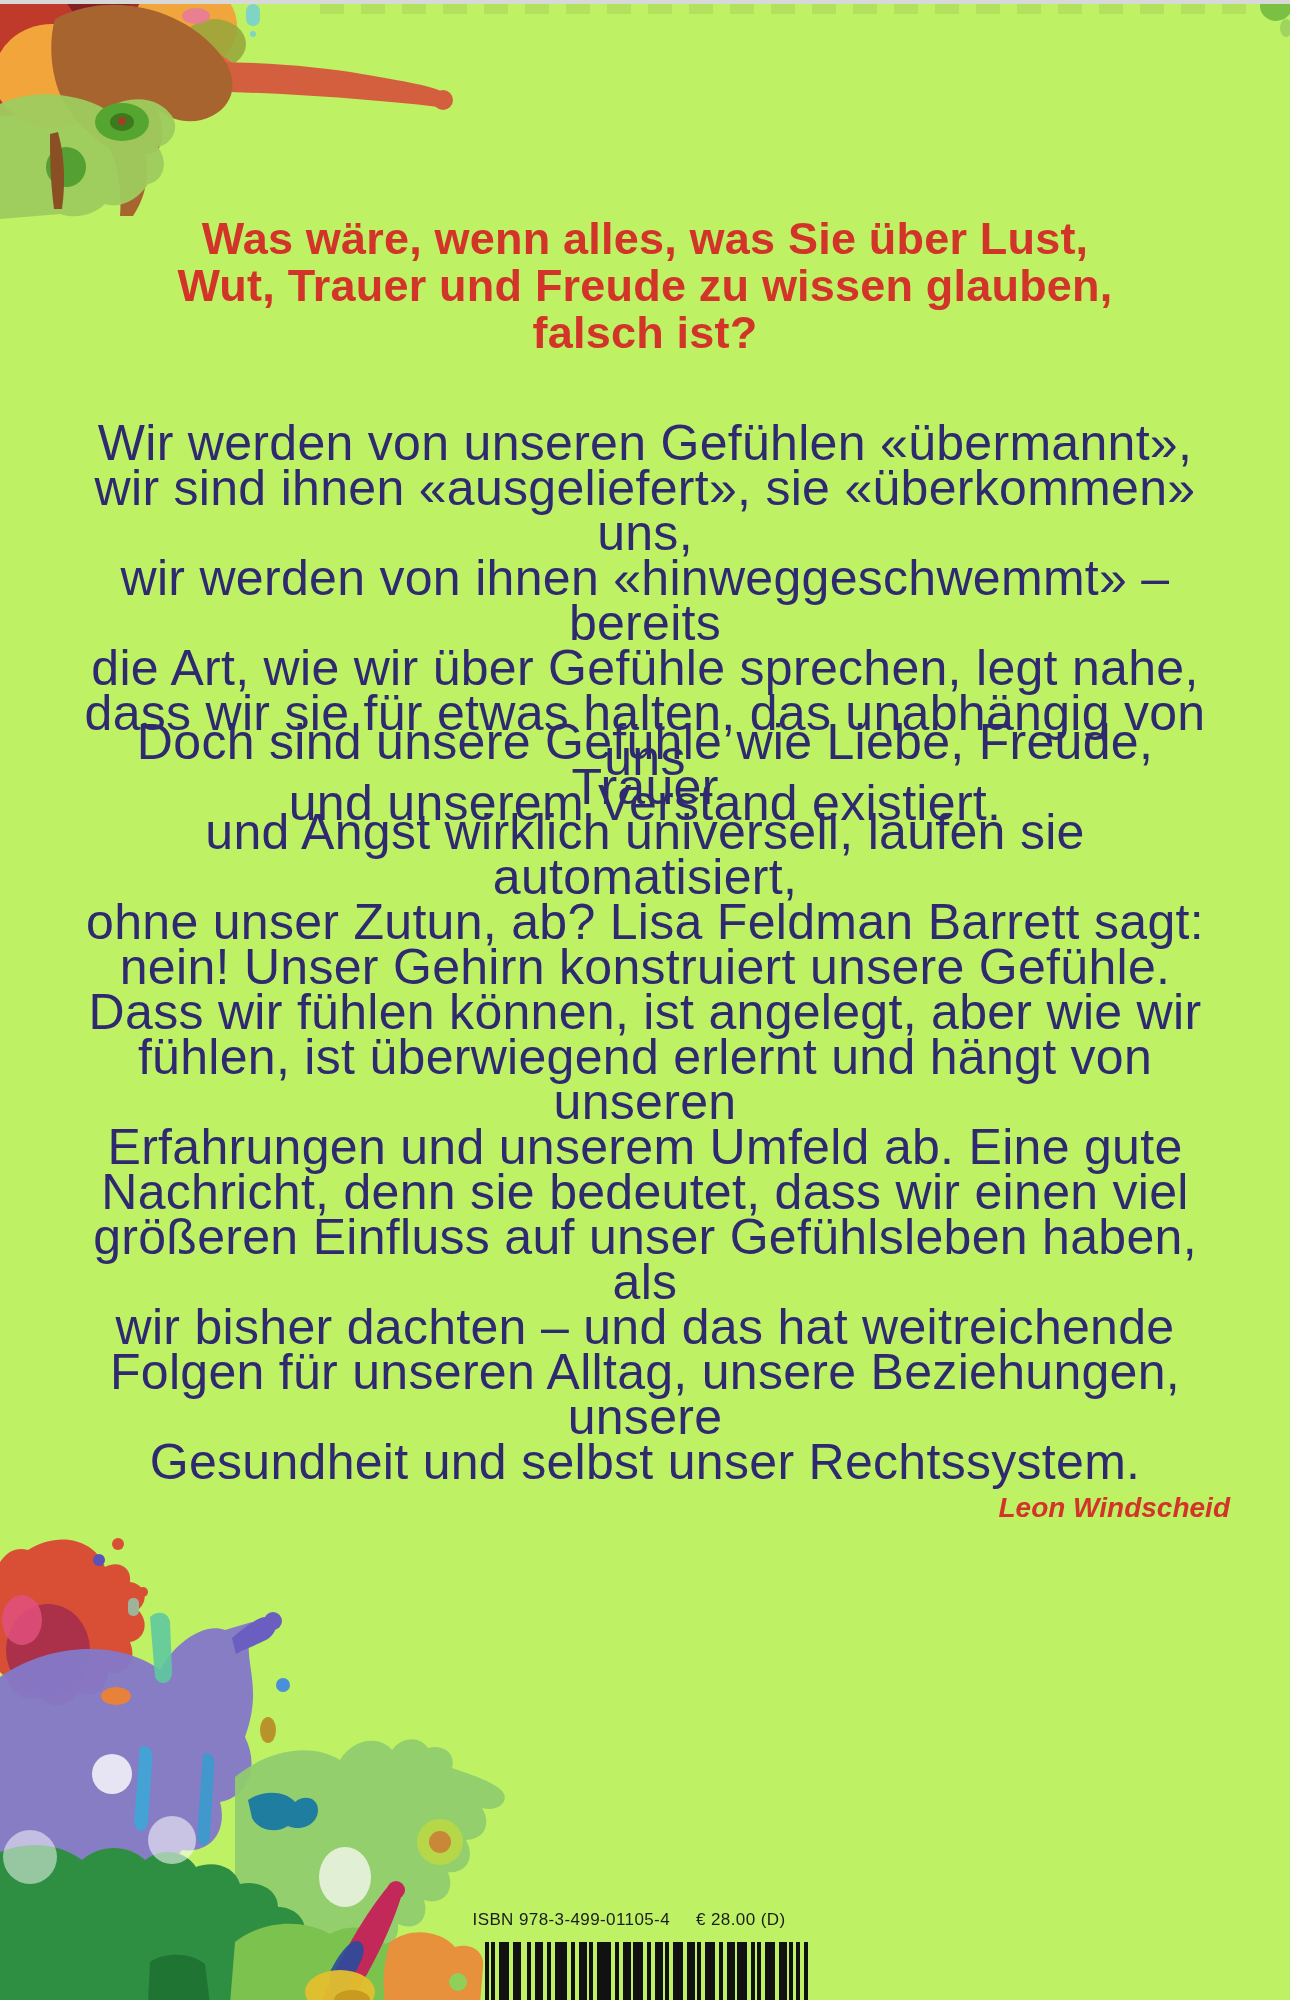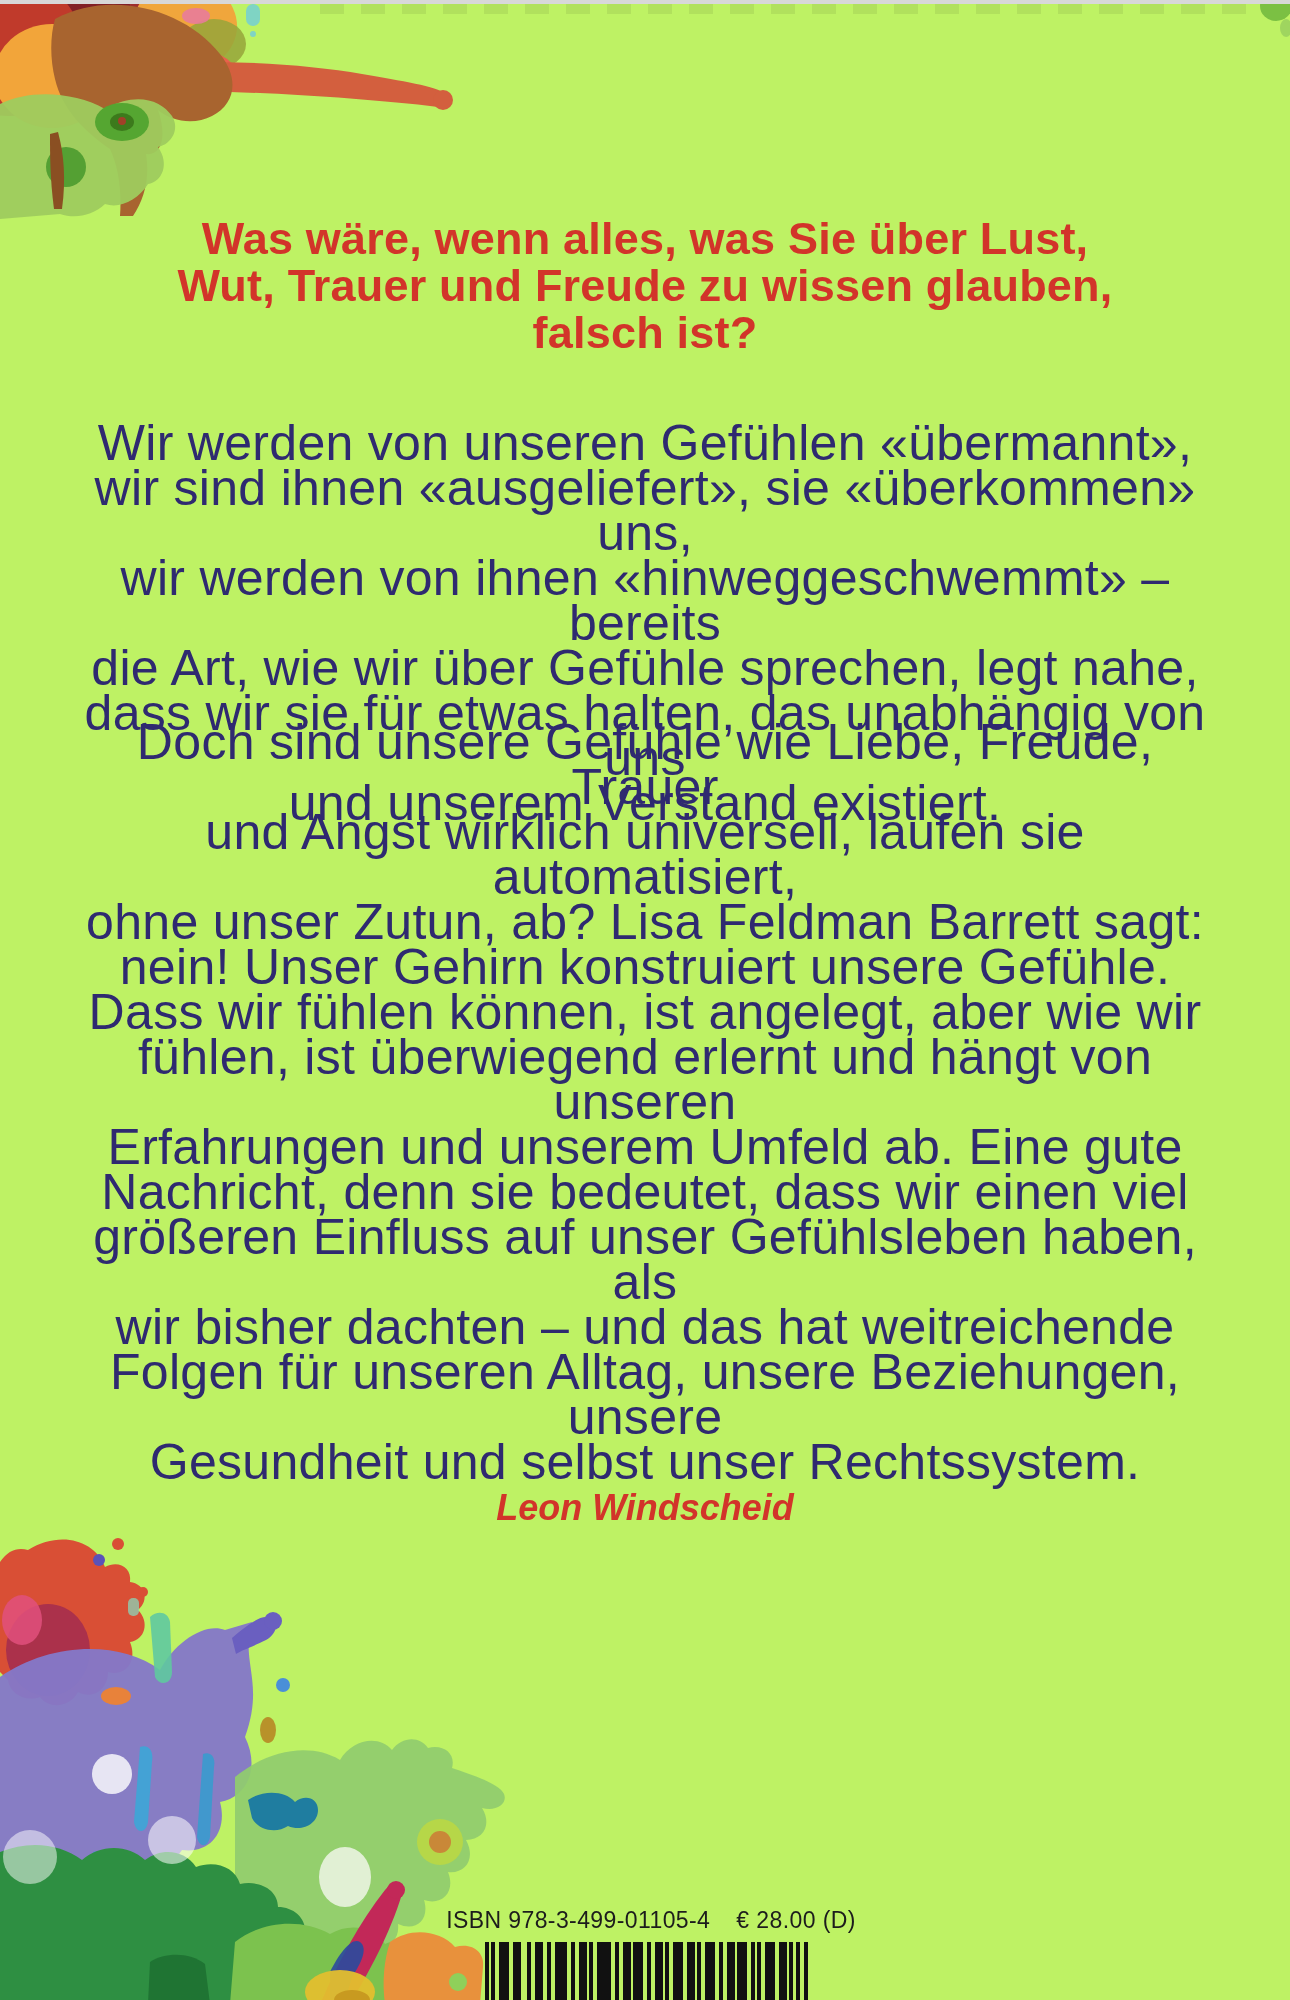--- a/index.html
+++ b/index.html
@@ -30,40 +30,41 @@
     line-height:45px;
     font-weight:400;
     color:#2f2a70;
     letter-spacing:0.3px;
   }
   .para1{top:417px;}
   .para2{top:716px;}
   .quote{top:1354px;}
   .attribution{
     top:1481px;
-    font-size:36px;
+    font-size:28px;
     line-height:45px;
     font-weight:700;
     font-style:italic;
     color:#d2342a;
+    text-align:right;
   }
   .top-dashes{
     position:absolute;
     top:0;left:320px;right:0;height:10px;
     background:repeating-linear-gradient(90deg, rgba(0,0,0,0.07) 0 24px, transparent 24px 41px);
   }
   .splat{position:absolute;pointer-events:none;}
   .splat-tl{top:0;left:0;}
   .splat-tr{top:0;left:1256px;}
   .splat-bl{top:1518px;left:0;}
   .isbn-line{
     position:absolute;
-    top:1903px;left:66px;width:1170px;
+    top:1903px;left:44px;width:1170px;
     text-align:center;
-    font-size:23px;
+    font-size:17px;
     line-height:26px;
     color:#1c1c1c;
     letter-spacing:0.4px;
   }
   .isbn-line .price{margin-left:26px;}
   .barcode{
     position:absolute;
     top:1938px;left:485px;
     width:323px;height:62px;
     overflow:hidden;

